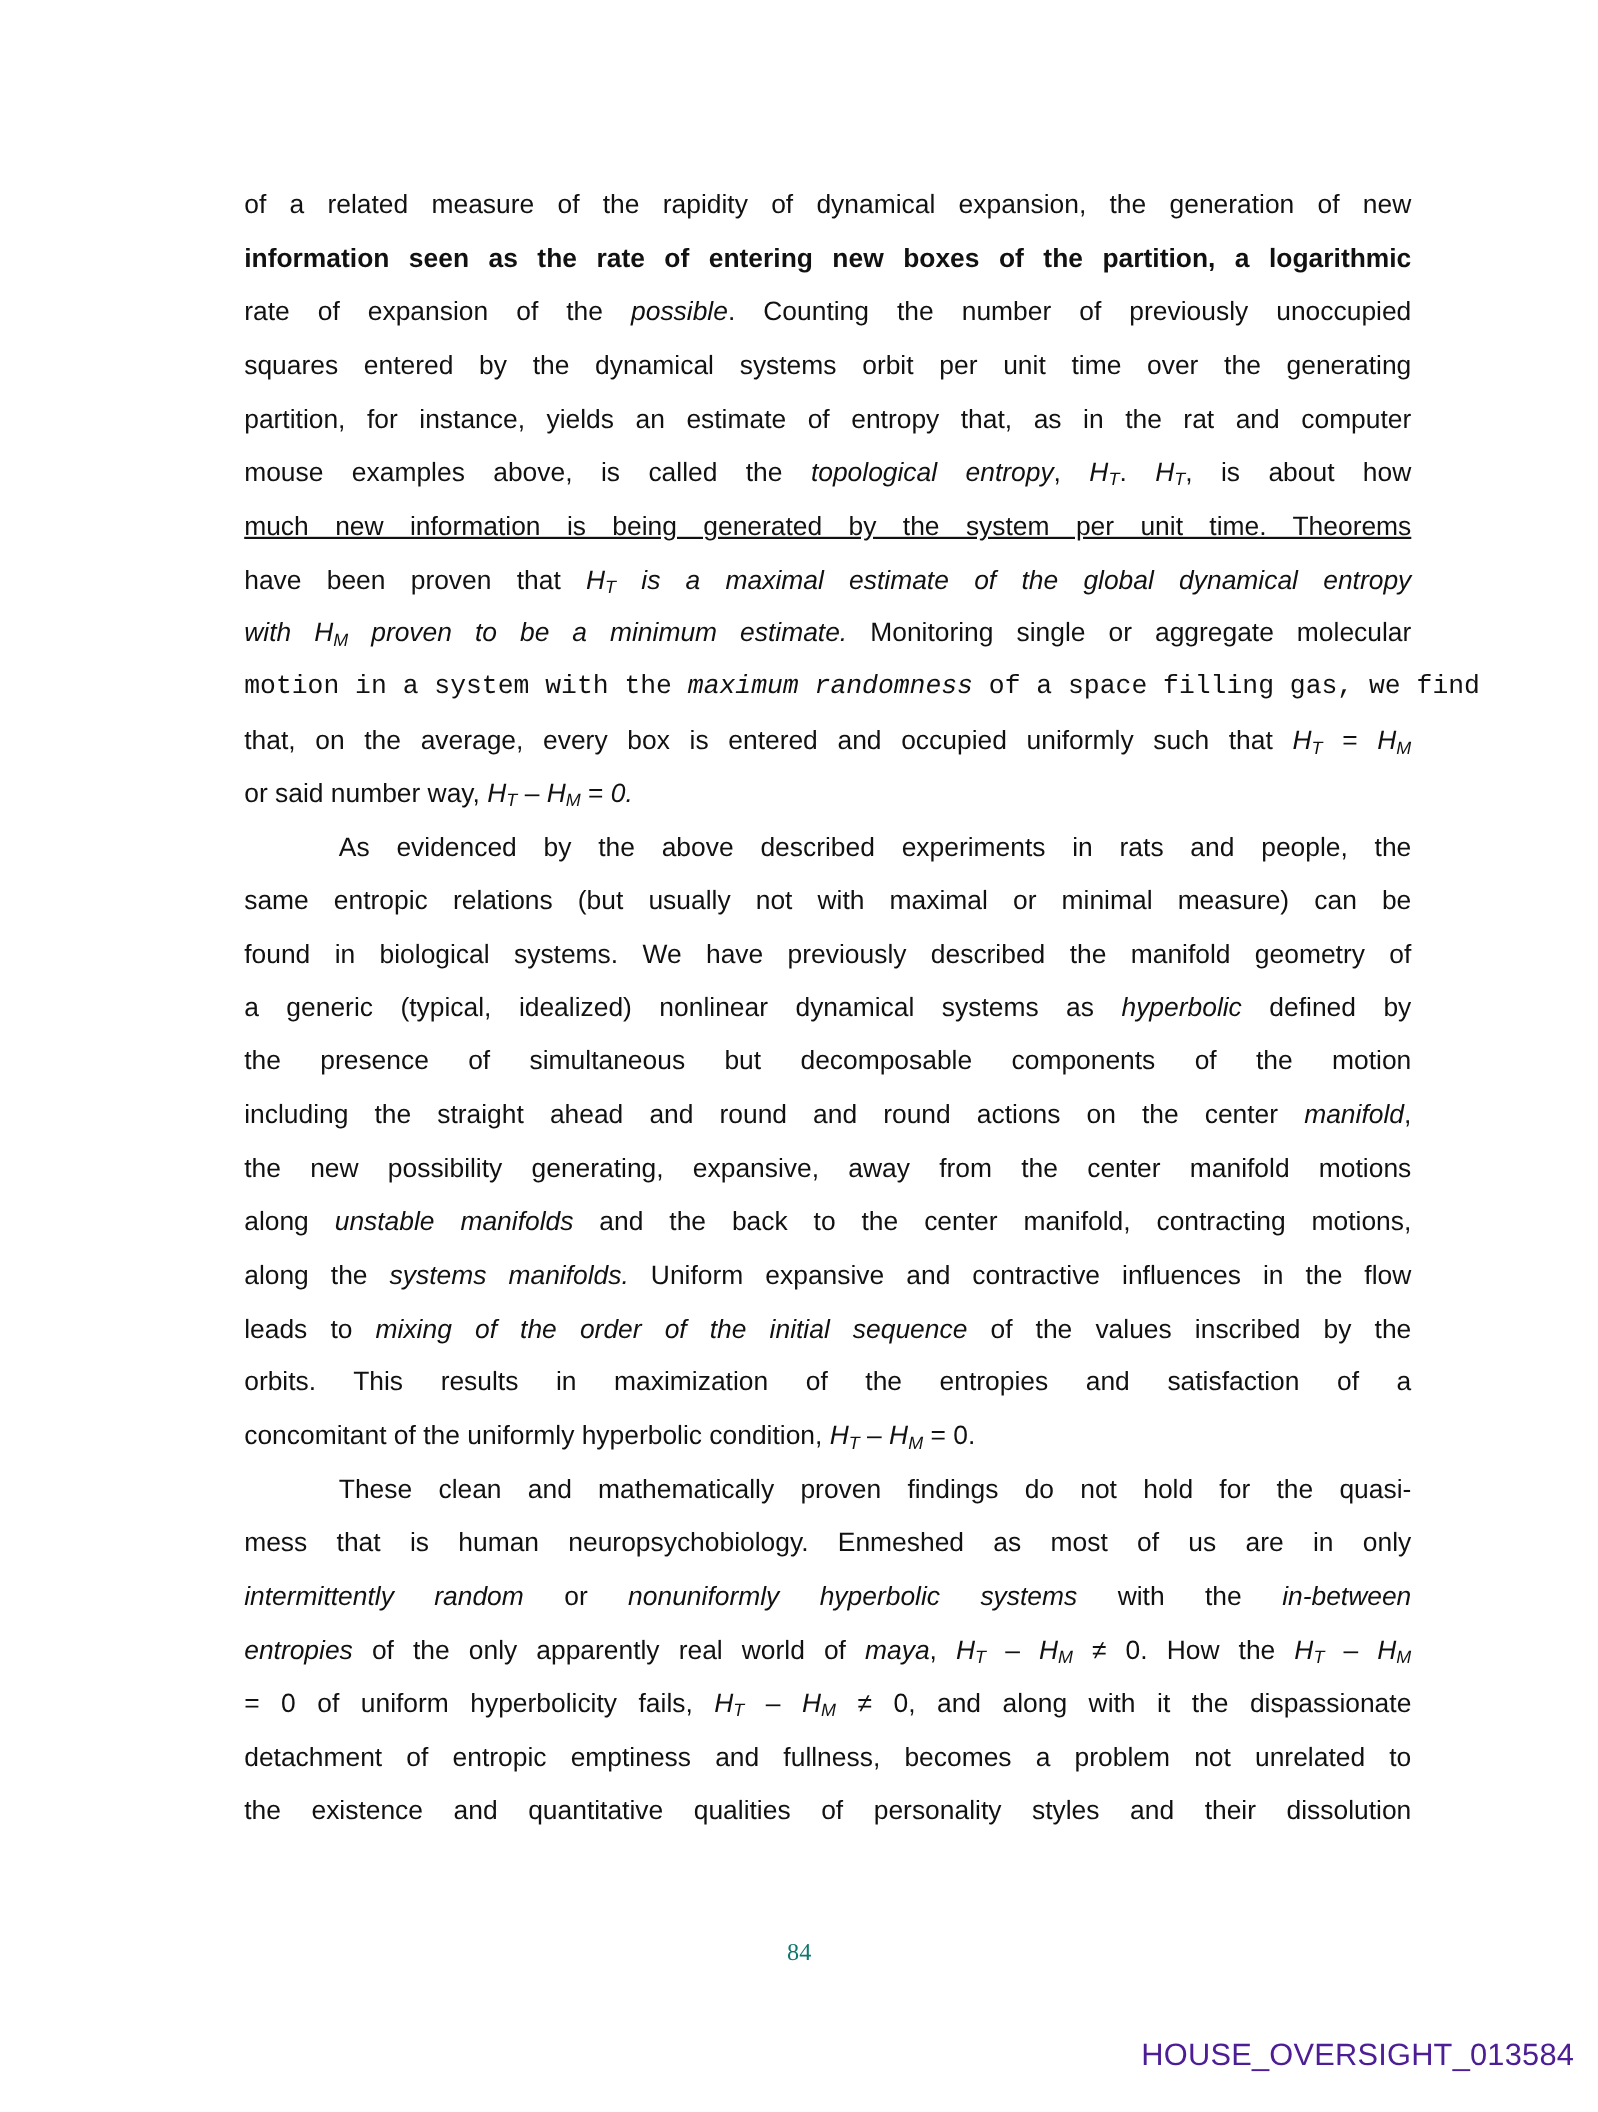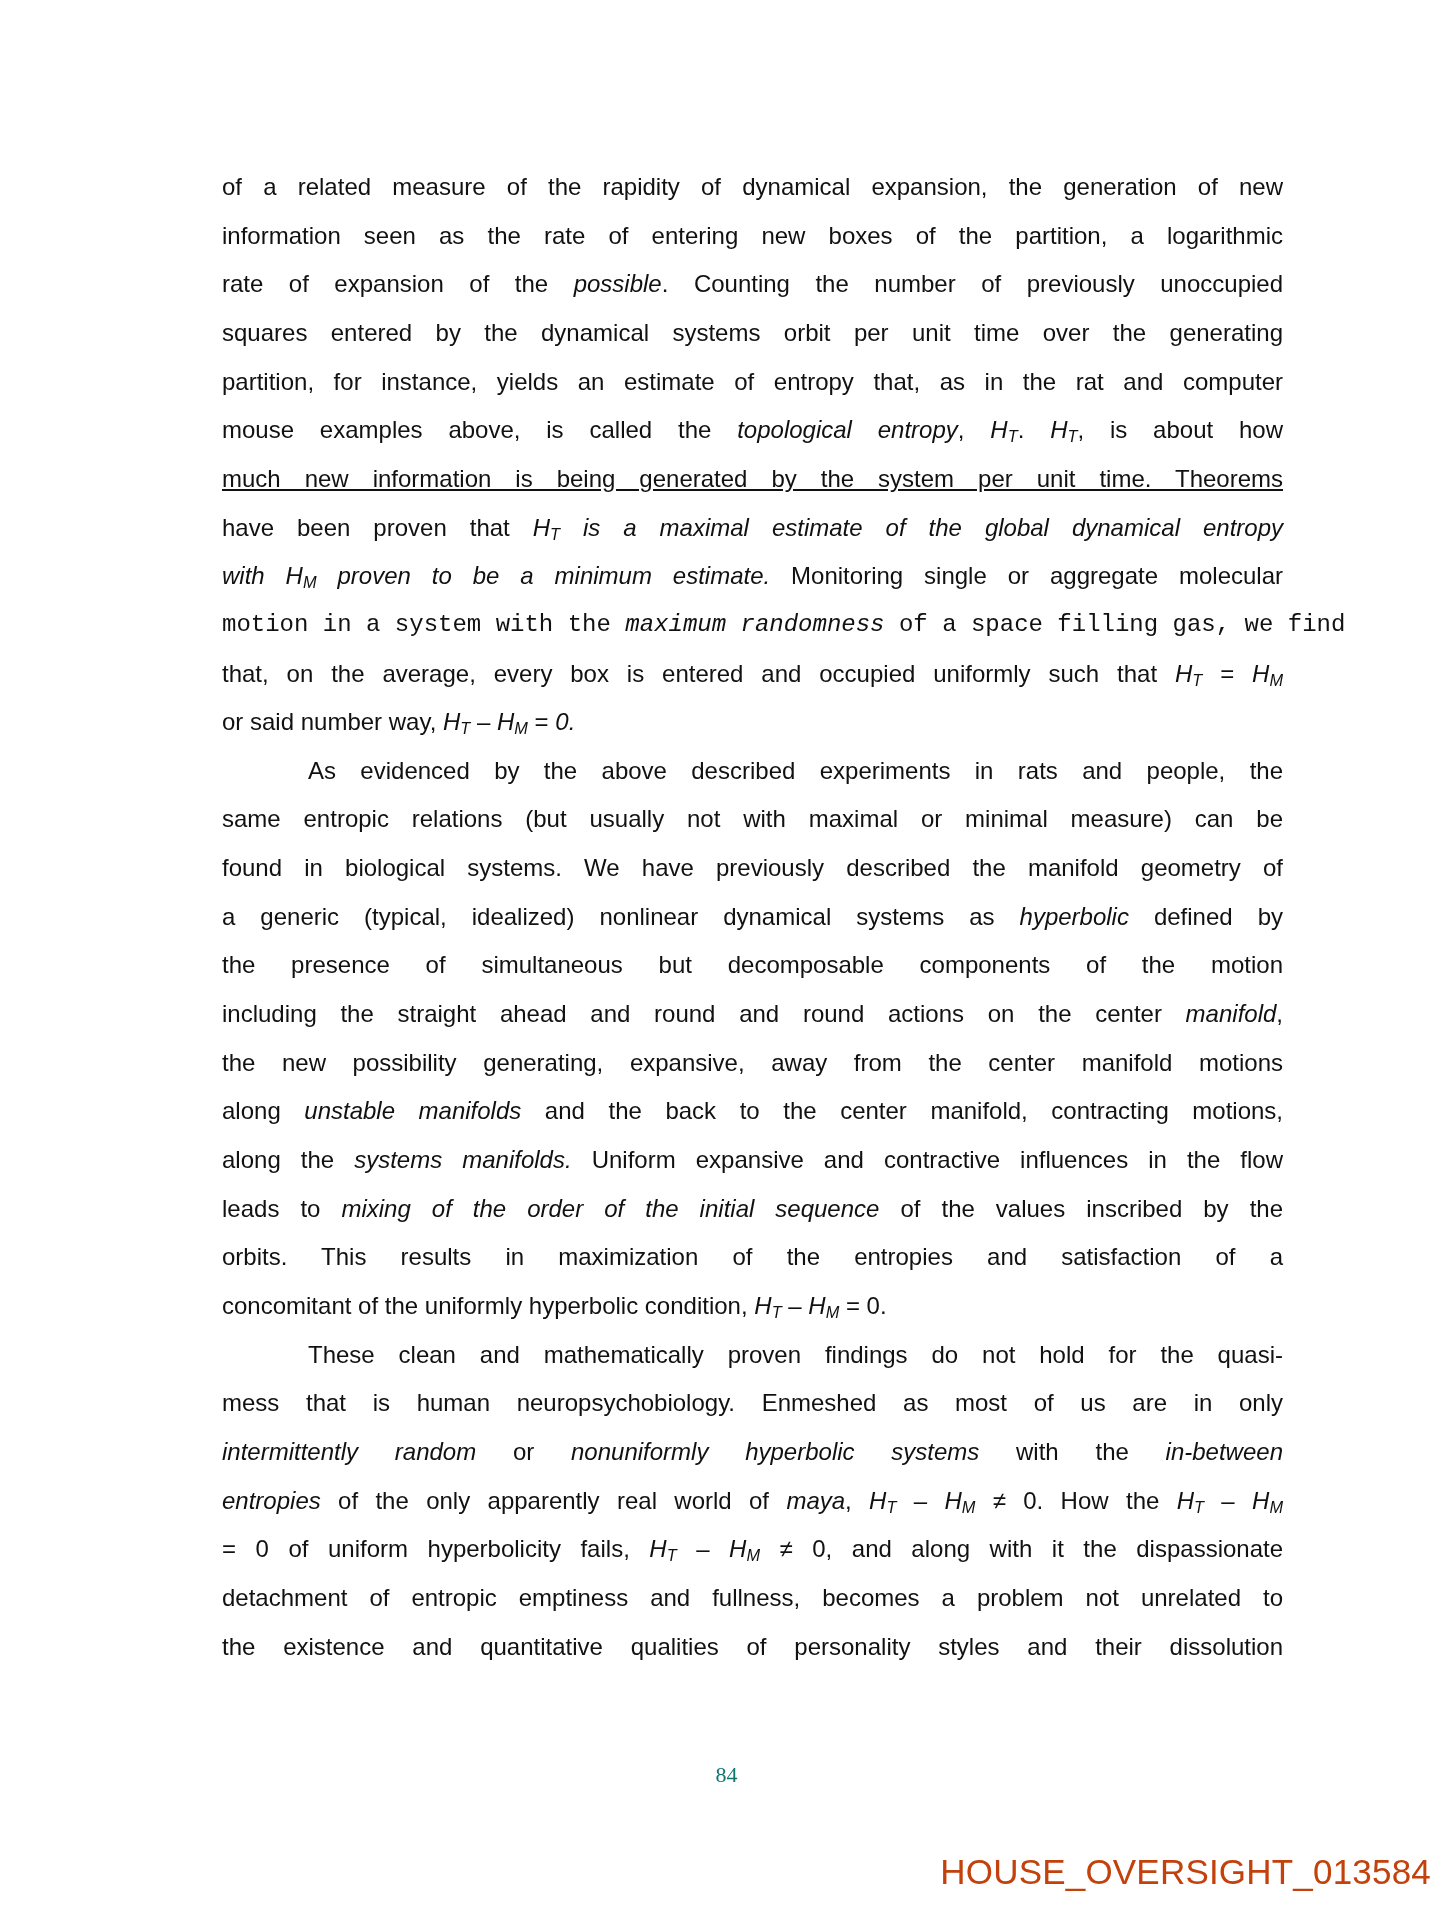--- a/index.html
+++ b/index.html
@@ -9,29 +9,29 @@
   .line { position: absolute; left: 222px; width: 1061px; height: 40px;
           font-size: 24px; line-height: 40px; white-space: nowrap;
           text-align: justify; text-align-last: justify; }
   .line.indent { left: 308px; width: 975px; }
   .line.last { text-align-last: left; }
   .it { font-style: italic; }
   sub { font-size: 0.68em; vertical-align: -0.25em; line-height: 0; }
   #page-number { position: absolute; left: 0; width: 1453px; top: 1762px; text-align: center;
                  font-family: "Liberation Serif", serif; font-size: 22px; color: #0f766e; }
   #bates { position: absolute; right: 22px; top: 1852px; font-family: "Liberation Sans", sans-serif;
-           font-size: 35px; color: #c2410c; letter-spacing: 0.2px; }
+           font-size: 28px; color: #4c1d95; letter-spacing: 0.2px; }
 </style>
 </head>
 <body>
 
 <div id="page">
   <div id="body-text">
       <div class="line" style="top: 167px;"><span>of a related measure of the rapidity of dynamical expansion, the generation of new</span></div>
-      <div class="line" style="top: 215.65px;"><span>information seen as the rate of entering new boxes of the partition, a logarithmic</span></div>
+      <div class="line" style="top: 215.65px; font-weight: bold;"><span>information seen as the rate of entering new boxes of the partition, a logarithmic</span></div>
       <div class="line" style="top: 264.3px;"><span>rate of expansion of the </span><span class="it">possible</span><span>. Counting the number of previously unoccupied</span></div>
       <div class="line" style="top: 312.95px;"><span>squares entered by the dynamical systems orbit per unit time over the generating</span></div>
       <div class="line" style="top: 361.6px;"><span>partition, for instance, yields an estimate of entropy that, as in the rat and computer</span></div>
       <div class="line" style="top: 410.25px;"><span>mouse examples above, is called the </span><span class="it">topological entropy</span><span>, </span><span class="it">H</span><sub class="it">T</sub><span>. </span><span class="it">H</span><sub class="it">T</sub><span>, is about how</span></div>
       <div class="line" style="top: 458.9px; text-decoration: underline;"><span>much new information is being generated by the system per unit time. Theorems</span></div>
       <div class="line" style="top: 507.55px;"><span>have been proven that </span><span class="it">H</span><sub class="it">T</sub><span class="it"> is a maximal estimate of the global dynamical entropy</span></div>
       <div class="line" style="top: 556.2px;"><span class="it">with H</span><sub class="it">M</sub><span class="it"> proven to be a minimum estimate.</span><span> Monitoring single or aggregate molecular</span></div>
       <div class="line" style="top: 604.85px; font-family: Liberation Mono, monospace;"><span>motion in a system with the </span><span class="it">maximum randomness</span><span> of a space filling gas, we find</span></div>
       <div class="line" style="top: 653.5px;"><span>that, on the average, every box is entered and occupied uniformly such that </span><span class="it">H</span><sub class="it">T</sub><span> = </span><span class="it">H</span><sub class="it">M</sub></div>
       <div class="line last" style="top: 702.15px;"><span>or said number way, </span><span class="it">H</span><sub class="it">T</sub><span> – </span><span class="it">H</span><sub class="it">M</sub><span> = </span><span class="it">0.</span></div>

